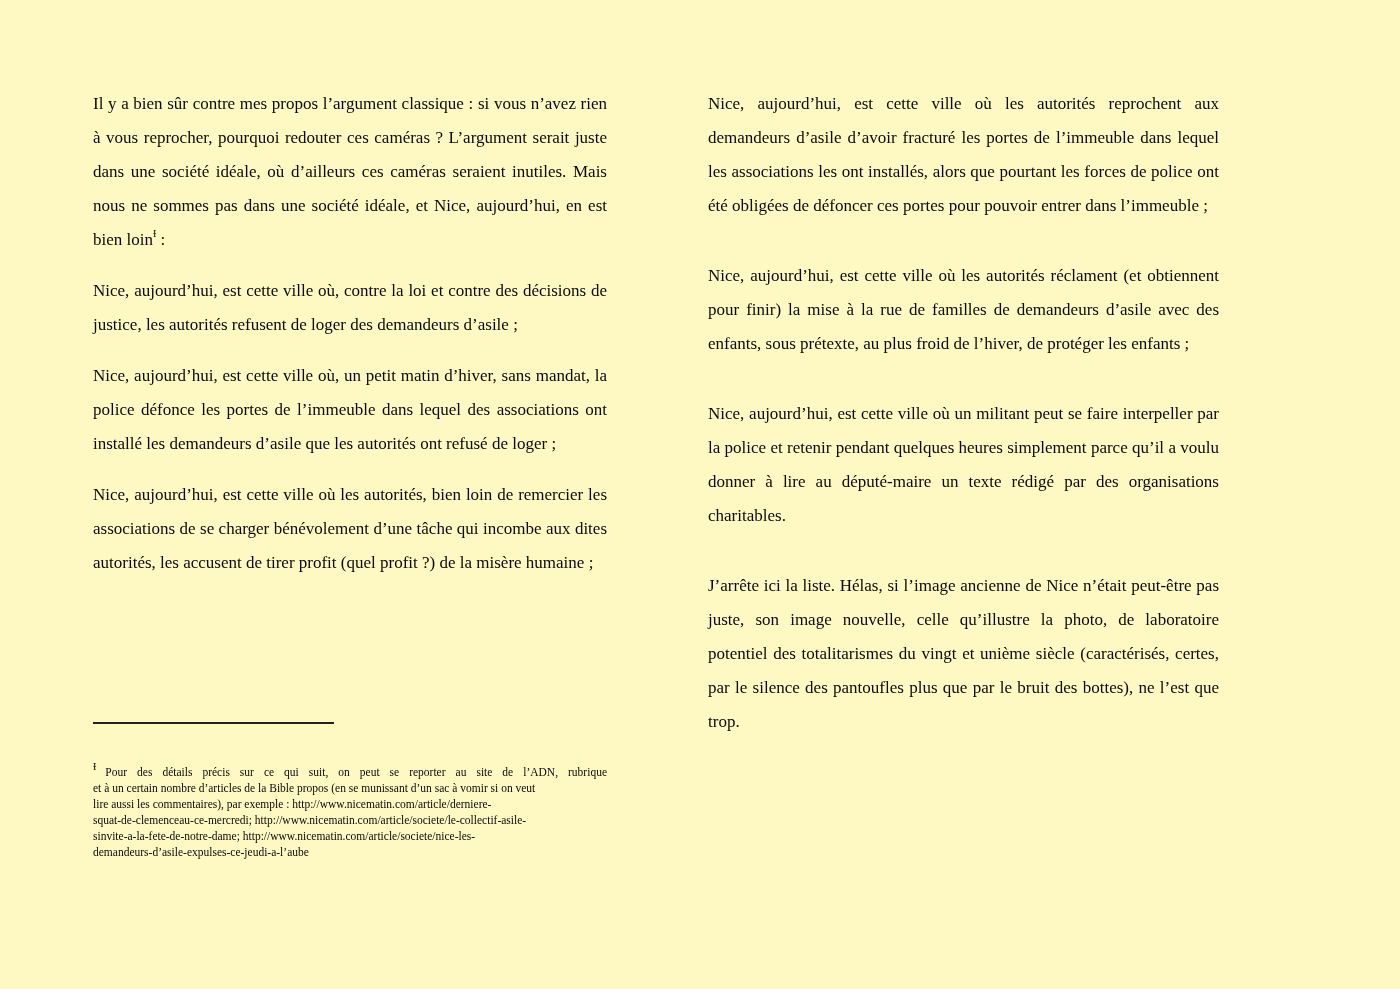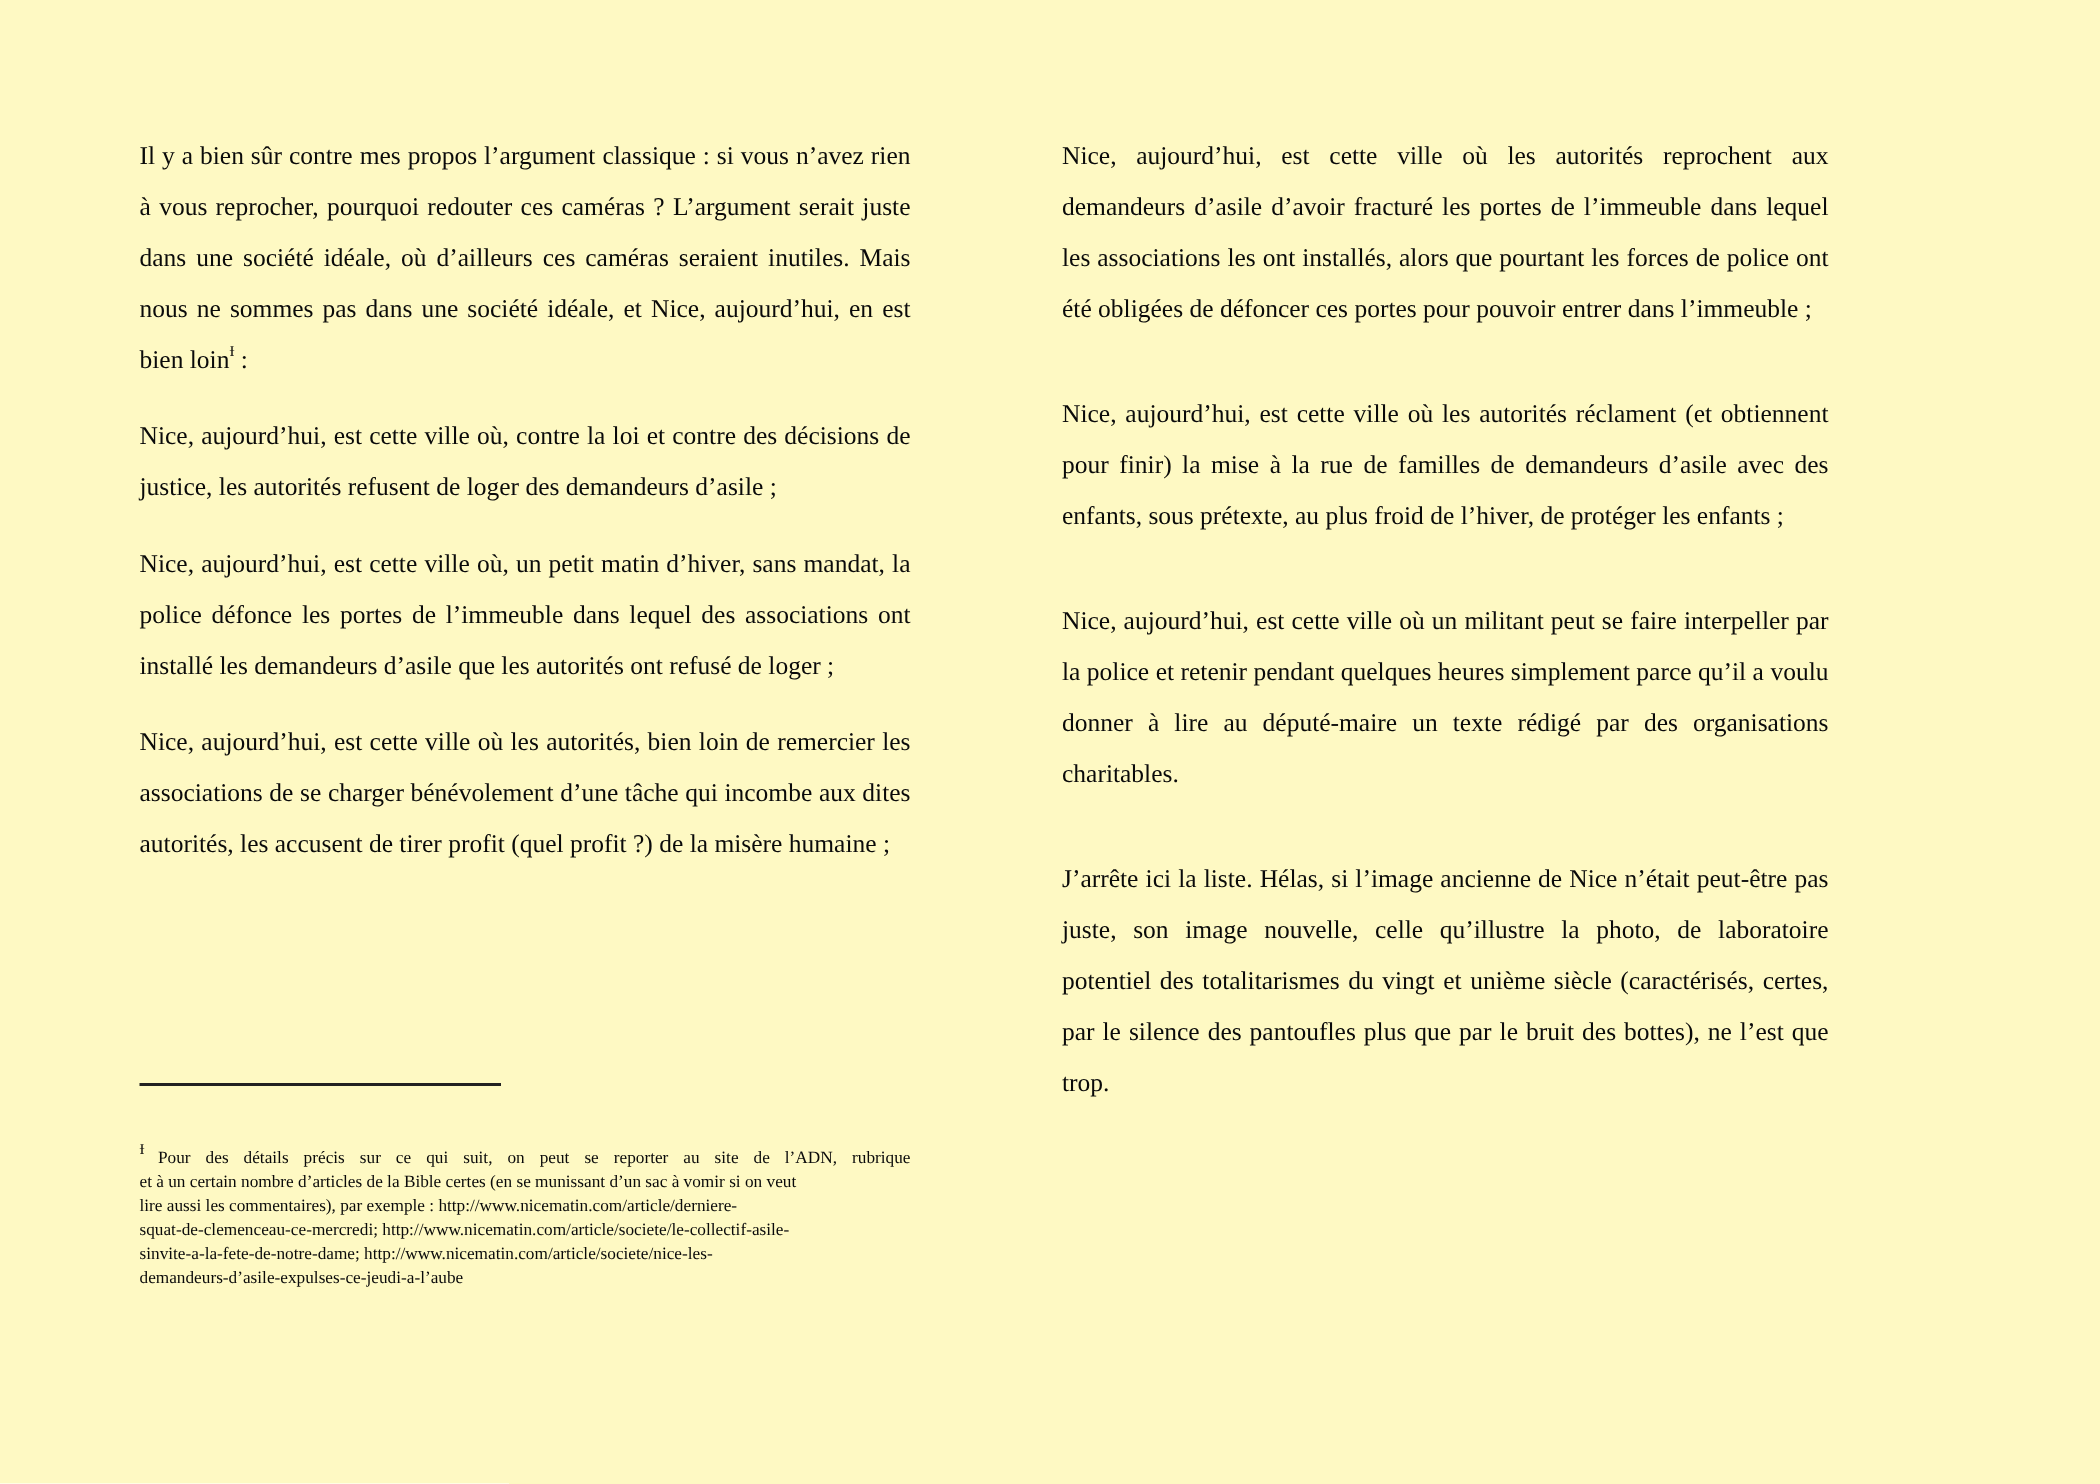--- a/index.html
+++ b/index.html
@@ -102,21 +102,21 @@
     <p class="body-par">Nice, aujourd’hui, est cette ville où les autorités reprochent aux demandeurs d’asile d’avoir fracturé les portes de l’immeuble dans lequel les associations les ont installés, alors que pourtant les forces de police ont été obligées de défoncer ces portes pour pouvoir entrer dans l’immeuble ;</p>
     <p class="body-par">Nice, aujourd’hui, est cette ville où les autorités réclament (et obtiennent pour finir) la mise à la rue de familles de demandeurs d’asile avec des enfants, sous prétexte, au plus froid de l’hiver, de protéger les enfants ;</p>
     <p class="body-par">Nice, aujourd’hui, est cette ville où un militant peut se faire interpeller par la police et retenir pendant quelques heures simplement parce qu’il a voulu donner à lire au député-maire un texte rédigé par des organisations charitables.</p>
     <p class="body-par">J’arrête ici la liste. Hélas, si l’image ancienne de Nice n’était peut-être pas juste, son image nouvelle, celle qu’illustre la photo, de laboratoire potentiel des totalitarismes du vingt et unième siècle (caractérisés, certes, par le silence des pantoufles plus que par le bruit des bottes), ne l’est que trop.</p>
   </div>
 
   <div class="footnote">
     <div class="footnote-rule"></div>
     <div class="footnote-text">
       <div class="fn-line fn-line-first"><sup class="fn-marker">Ɨ</sup><span>Pour des détails précis sur ce qui suit, on peut se reporter au site de l’ADN, rubrique</span></div>
-      <div class="fn-line">et à un certain nombre d’articles de la Bible certes (en se munissant d’un sac à vomir si on veut</div>
+      <div class="fn-line">et à un certain nombre d’articles de la Bible propos (en se munissant d’un sac à vomir si on veut</div>
       <div class="fn-line">lire aussi les commentaires), par exemple : http://www.nicematin.com/article/derniere-</div>
       <div class="fn-line">squat-de-clemenceau-ce-mercredi; http://www.nicematin.com/article/societe/le-collectif-asile-</div>
       <div class="fn-line">sinvite-a-la-fete-de-notre-dame; http://www.nicematin.com/article/societe/nice-les-</div>
       <div class="fn-line">demandeurs-d’asile-expulses-ce-jeudi-a-l’aube</div>
     </div>
   </div>
 
 </div>
 
 </body></html>

